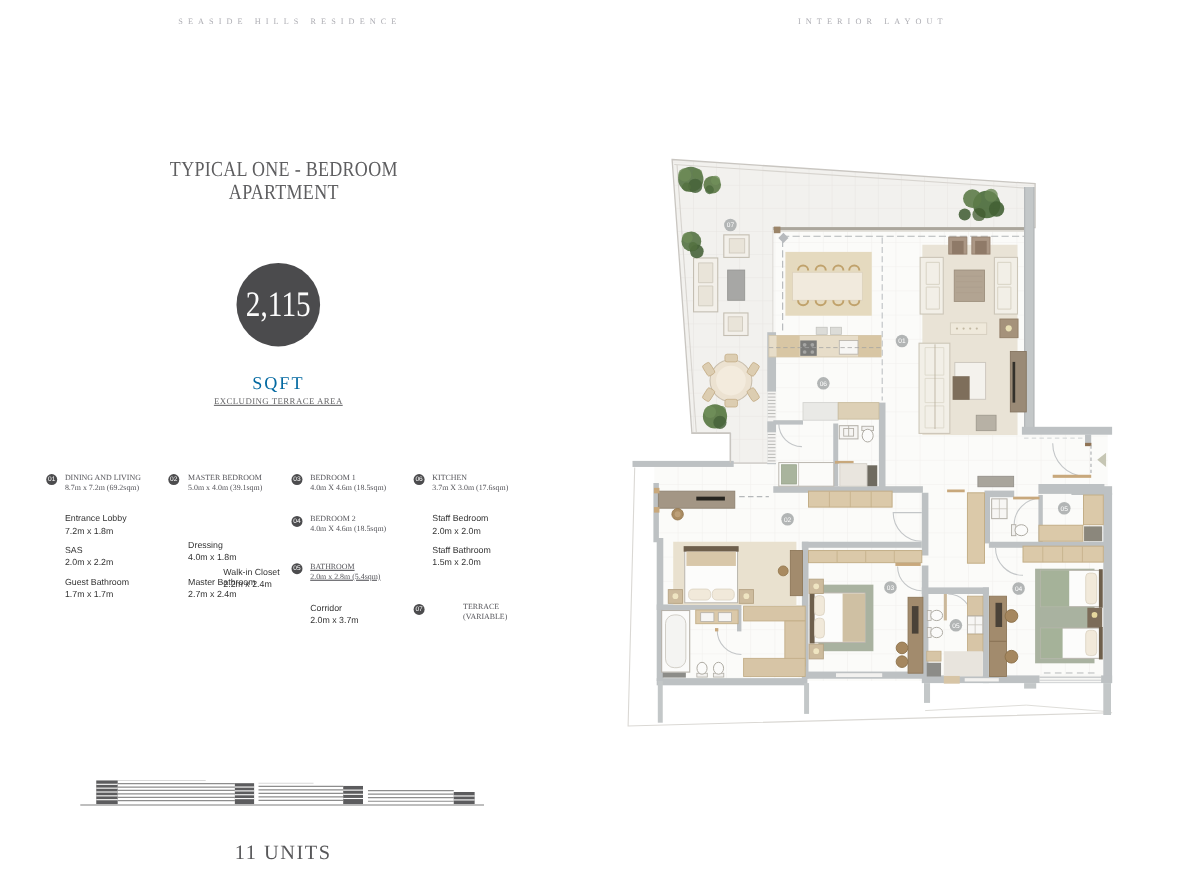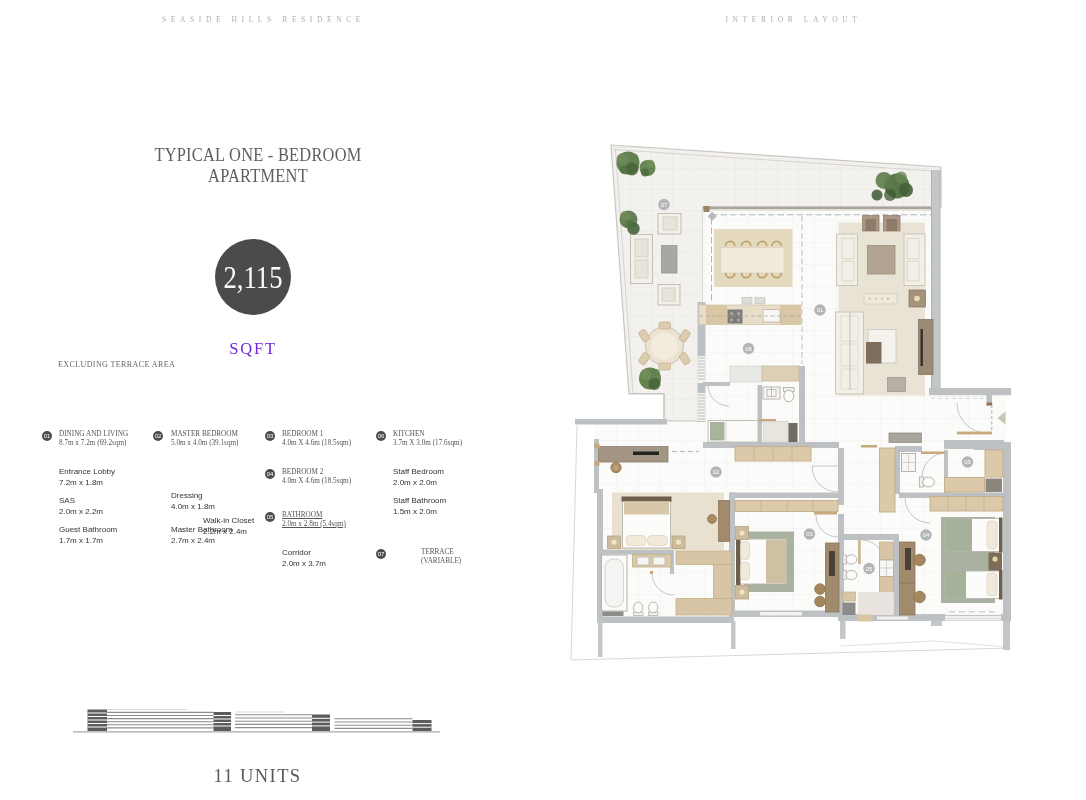--- a/index.html
+++ b/index.html
@@ -14,23 +14,23 @@
 <div class="abs ser" style="left:0;top:15px;width:507px;text-align:center;font-size:7.5px;letter-spacing:4.6px;color:#aeaeb4;padding-left:10px;">SEASIDE HILLS RESIDENCE</div>
 
 <div class="abs ser" style="left:540px;top:15px;width:507px;text-align:center;font-size:7.5px;letter-spacing:4.6px;color:#aeaeb4;">INTERIOR LAYOUT</div>
 
 <div class="abs ser" style="left:58px;top:144px;width:400px;text-align:center;font-size:19.5px;letter-spacing:0.3px;color:#5e5e60;line-height:21px;transform:scaleX(0.84);">TYPICAL ONE - BEDROOM<br>APARTMENT</div>
 
 <div class="abs" style="left:215px;top:239px;width:76px;height:76px;border-radius:50%;background:#4b4b4d;"></div>
 
 <div class="abs ser" style="left:215px;top:259px;width:76px;text-align:center;font-size:32.5px;color:#fbfbfb;letter-spacing:0;transform:scaleX(0.82);">2,115</div>
 
-<div class="abs ser" style="left:58px;top:339px;width:390px;text-align:center;font-size:16.5px;letter-spacing:1.8px;color:#6d28d9;">SQFT</div>
-
-<div class="abs ser" style="left:58px;top:360px;width:390px;text-align:left;font-size:8px;letter-spacing:0.4px;color:#68686a;">EXCLUDING TERRACE AREA</div>
+<div class="abs ser" style="left:58px;top:339px;width:390px;text-align:center;font-size:16.5px;letter-spacing:1.8px;color:#0369a1;">SQFT</div>
+
+<div class="abs ser" style="left:58px;top:360px;width:390px;text-align:center;font-size:8px;letter-spacing:0.4px;color:#68686a;text-decoration:underline;">EXCLUDING TERRACE AREA</div>
 
 <style>
  .lgb{position:absolute;width:10px;height:10px;border-radius:50%;background:#4c4c4e;color:#fff;
       font-size:6px;text-align:center;line-height:10.5px;font-family:"Liberation Sans",sans-serif;}
  .lgh{position:absolute;font-family:"Liberation Serif",serif;font-size:7.2px;color:#55555a;white-space:nowrap;line-height:8.8px;}
  .lgs{position:absolute;font-family:Liberation Sans, sans-serif;font-size:8px;color:#333;white-space:nowrap;line-height:10.5px;}
 </style>
 <div id="legend">
 
  <div class="lgb" style="left:42px;top:431px;">01</div>

